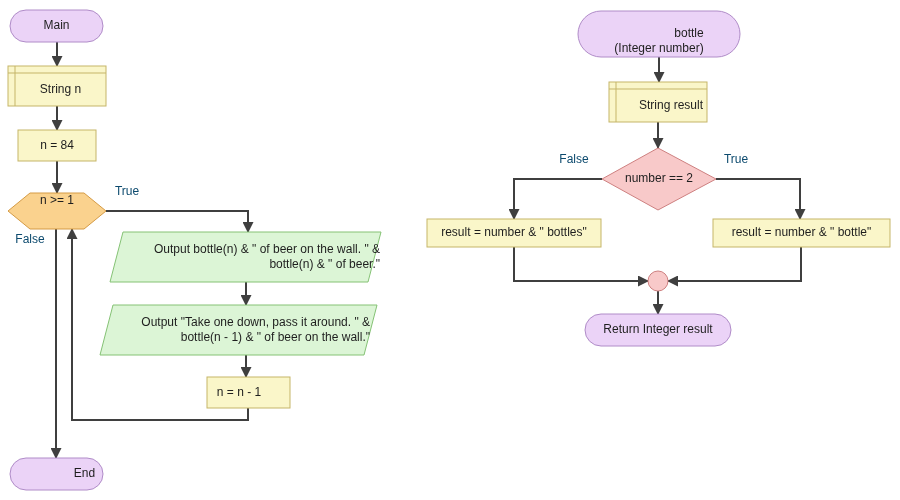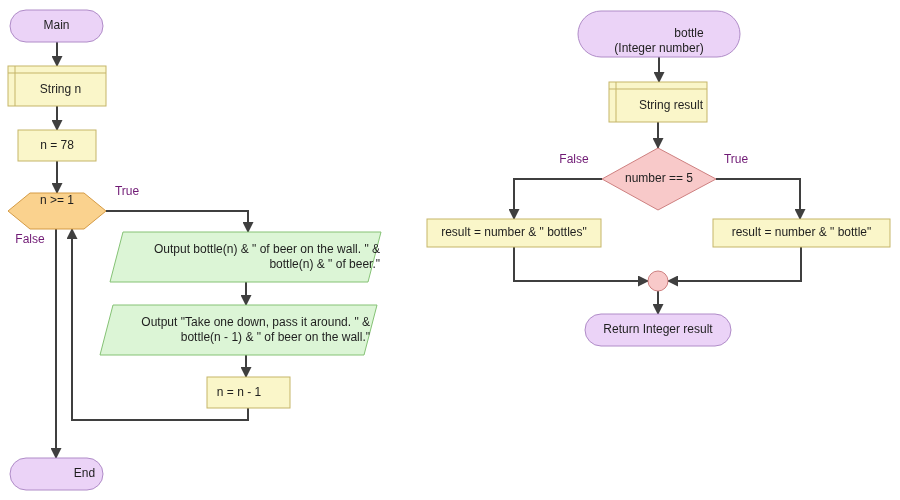--- a/index.html
+++ b/index.html
@@ -6,21 +6,21 @@
   .canvas{
     position:relative;width:900px;height:500px;background:#ffffff;
     font-family:"Liberation Sans",sans-serif;overflow:hidden;
   }
   .canvas svg{position:absolute;left:0;top:0;}
   .label{
     position:absolute;display:flex;align-items:center;justify-content:center;
     text-align:right;font-size:12px;line-height:1.28;color:#1e1e1e;
     white-space:pre-line;pointer-events:none;
   }
-  .branch{font-size:12px;color:#701a75;}
+  .branch{font-size:12px;color:#0c4a6e;}
   
   .terminal{fill:#EBD3F7;stroke:#B08CC8;stroke-width:1;}
   .process{fill:#FAF6C9;stroke:#C5B569;stroke-width:1;}
   .declline{stroke:#C5B569;stroke-width:1;}
   .hex{fill:#FAD28E;stroke:#D59B45;stroke-width:1;}
   .io{fill:#DCF5D6;stroke:#85C275;stroke-width:1;}
   .diamond{fill:#F8C9C9;stroke:#CE8080;stroke-width:1;}
   .connector-dot{fill:#F8C9C9;stroke:#CE8080;stroke-width:1;}
   .flowline{fill:none;stroke:#3F3F3F;stroke-width:2;}
 </style>
@@ -74,32 +74,32 @@
     </g>
     <polygon class="diamond" points="658,148 716,179 658,210 602,179"></polygon>
     <rect class="process" x="427" y="219" width="174" height="28"></rect>
     <rect class="process" x="713" y="219" width="177" height="28"></rect>
     <circle class="connector-dot" cx="658" cy="281" r="10"></circle>
     <rect class="terminal" x="585" y="314" width="146" height="32" rx="16" ry="16"></rect>
   </svg>
 
   <div class="label" style="left:10px;top:10px;width:93px;height:32px;">Main</div>
   <div class="label" style="left:15px;top:73px;width:91px;height:33px;">String n</div>
-  <div class="label" style="left:18px;top:130px;width:78px;height:31px;">n = 78</div>
+  <div class="label" style="left:18px;top:130px;width:78px;height:31px;">n = 84</div>
   <div class="label" style="left:8px;top:183px;width:98px;height:36px;">n &gt;= 1</div>
   <div class="label branch" style="left:104px;top:184px;width:46px;height:16px;">True</div>
   <div class="label branch" style="left:8px;top:232px;width:44px;height:16px;">False</div>
   <div class="label" style="left:112px;top:233px;width:268px;height:48px;">Output bottle(n) &amp; " of beer on the wall. " &amp; bottle(n) &amp; " of beer."</div>
   <div class="label" style="left:102px;top:306px;width:268px;height:48px;">Output "Take one down, pass it around. " &amp; bottle(n - 1) &amp; " of beer on the wall."</div>
   <div class="label" style="left:207px;top:377px;width:64px;height:31px;">n = n - 1</div>
   <div class="label" style="left:10px;top:458px;width:93px;height:32px;padding-left:28px;">End</div>
 
   <div class="label" style="left:578px;top:11px;width:162px;height:60px;">bottle
 (Integer number)</div>
   <div class="label" style="left:616px;top:89px;width:110px;height:33px;">String result</div>
-  <div class="label" style="left:602px;top:148px;width:114px;height:62px;">number == 5</div>
+  <div class="label" style="left:602px;top:148px;width:114px;height:62px;">number == 2</div>
   <div class="label branch" style="left:550px;top:152px;width:48px;height:16px;">False</div>
   <div class="label branch" style="left:712px;top:152px;width:48px;height:16px;">True</div>
   <div class="label" style="left:427px;top:219px;width:174px;height:28px;">result = number &amp; " bottles"</div>
   <div class="label" style="left:713px;top:219px;width:177px;height:28px;">result = number &amp; " bottle"</div>
   <div class="label" style="left:585px;top:314px;width:146px;height:32px;">Return Integer result</div>
 
 </div>
 
 </body></html>

